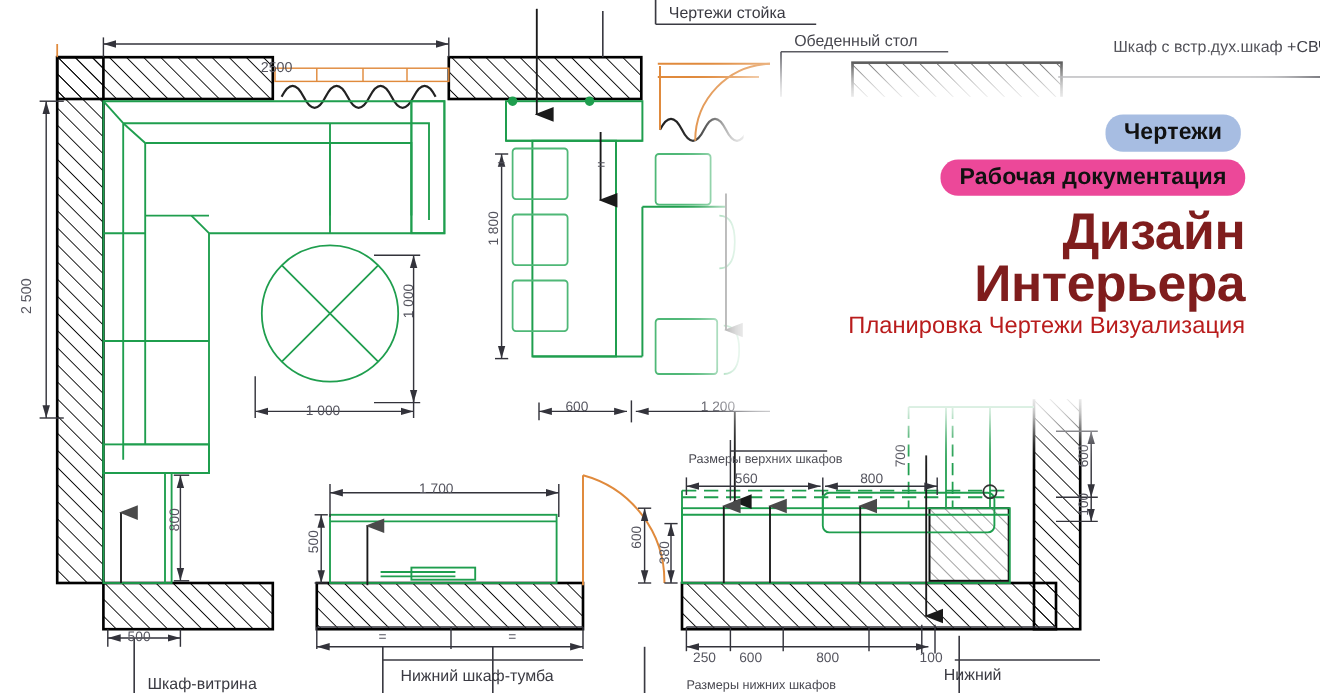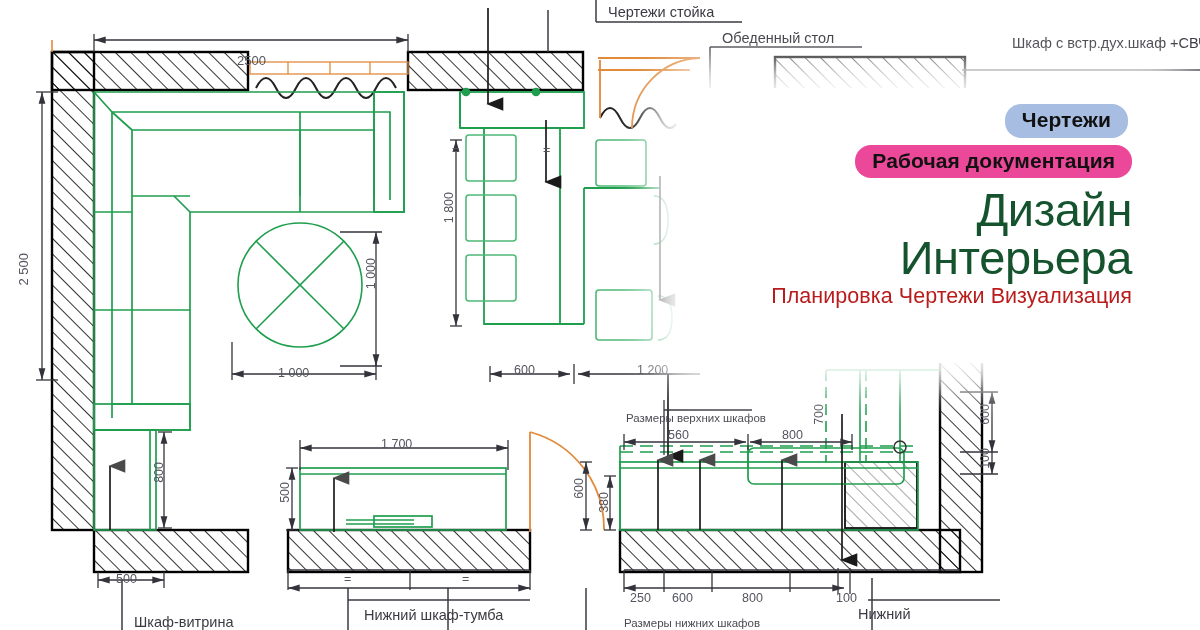--- a/index.html
+++ b/index.html
@@ -61,22 +61,22 @@
     background: #a7bde2;
     margin-bottom: 7px;
     margin-right: 4px;
   }
   #badge-docs {
     background: #ec4899;
     margin-bottom: 6px;
   }
   #promo-title {
     font-size: 47px;
-    font-weight: normal;
-    color: #14532d;
+    font-weight: bold;
+    color: #7f1d1d;
     line-height: 1.02;
     text-align: right;
     letter-spacing: -0.4px;
     margin-top: 2px;
     white-space: pre-line;
   }
   #promo-subtitle {
     font-size: 21.5px;
     color: #b91c1c;
     text-align: right;

